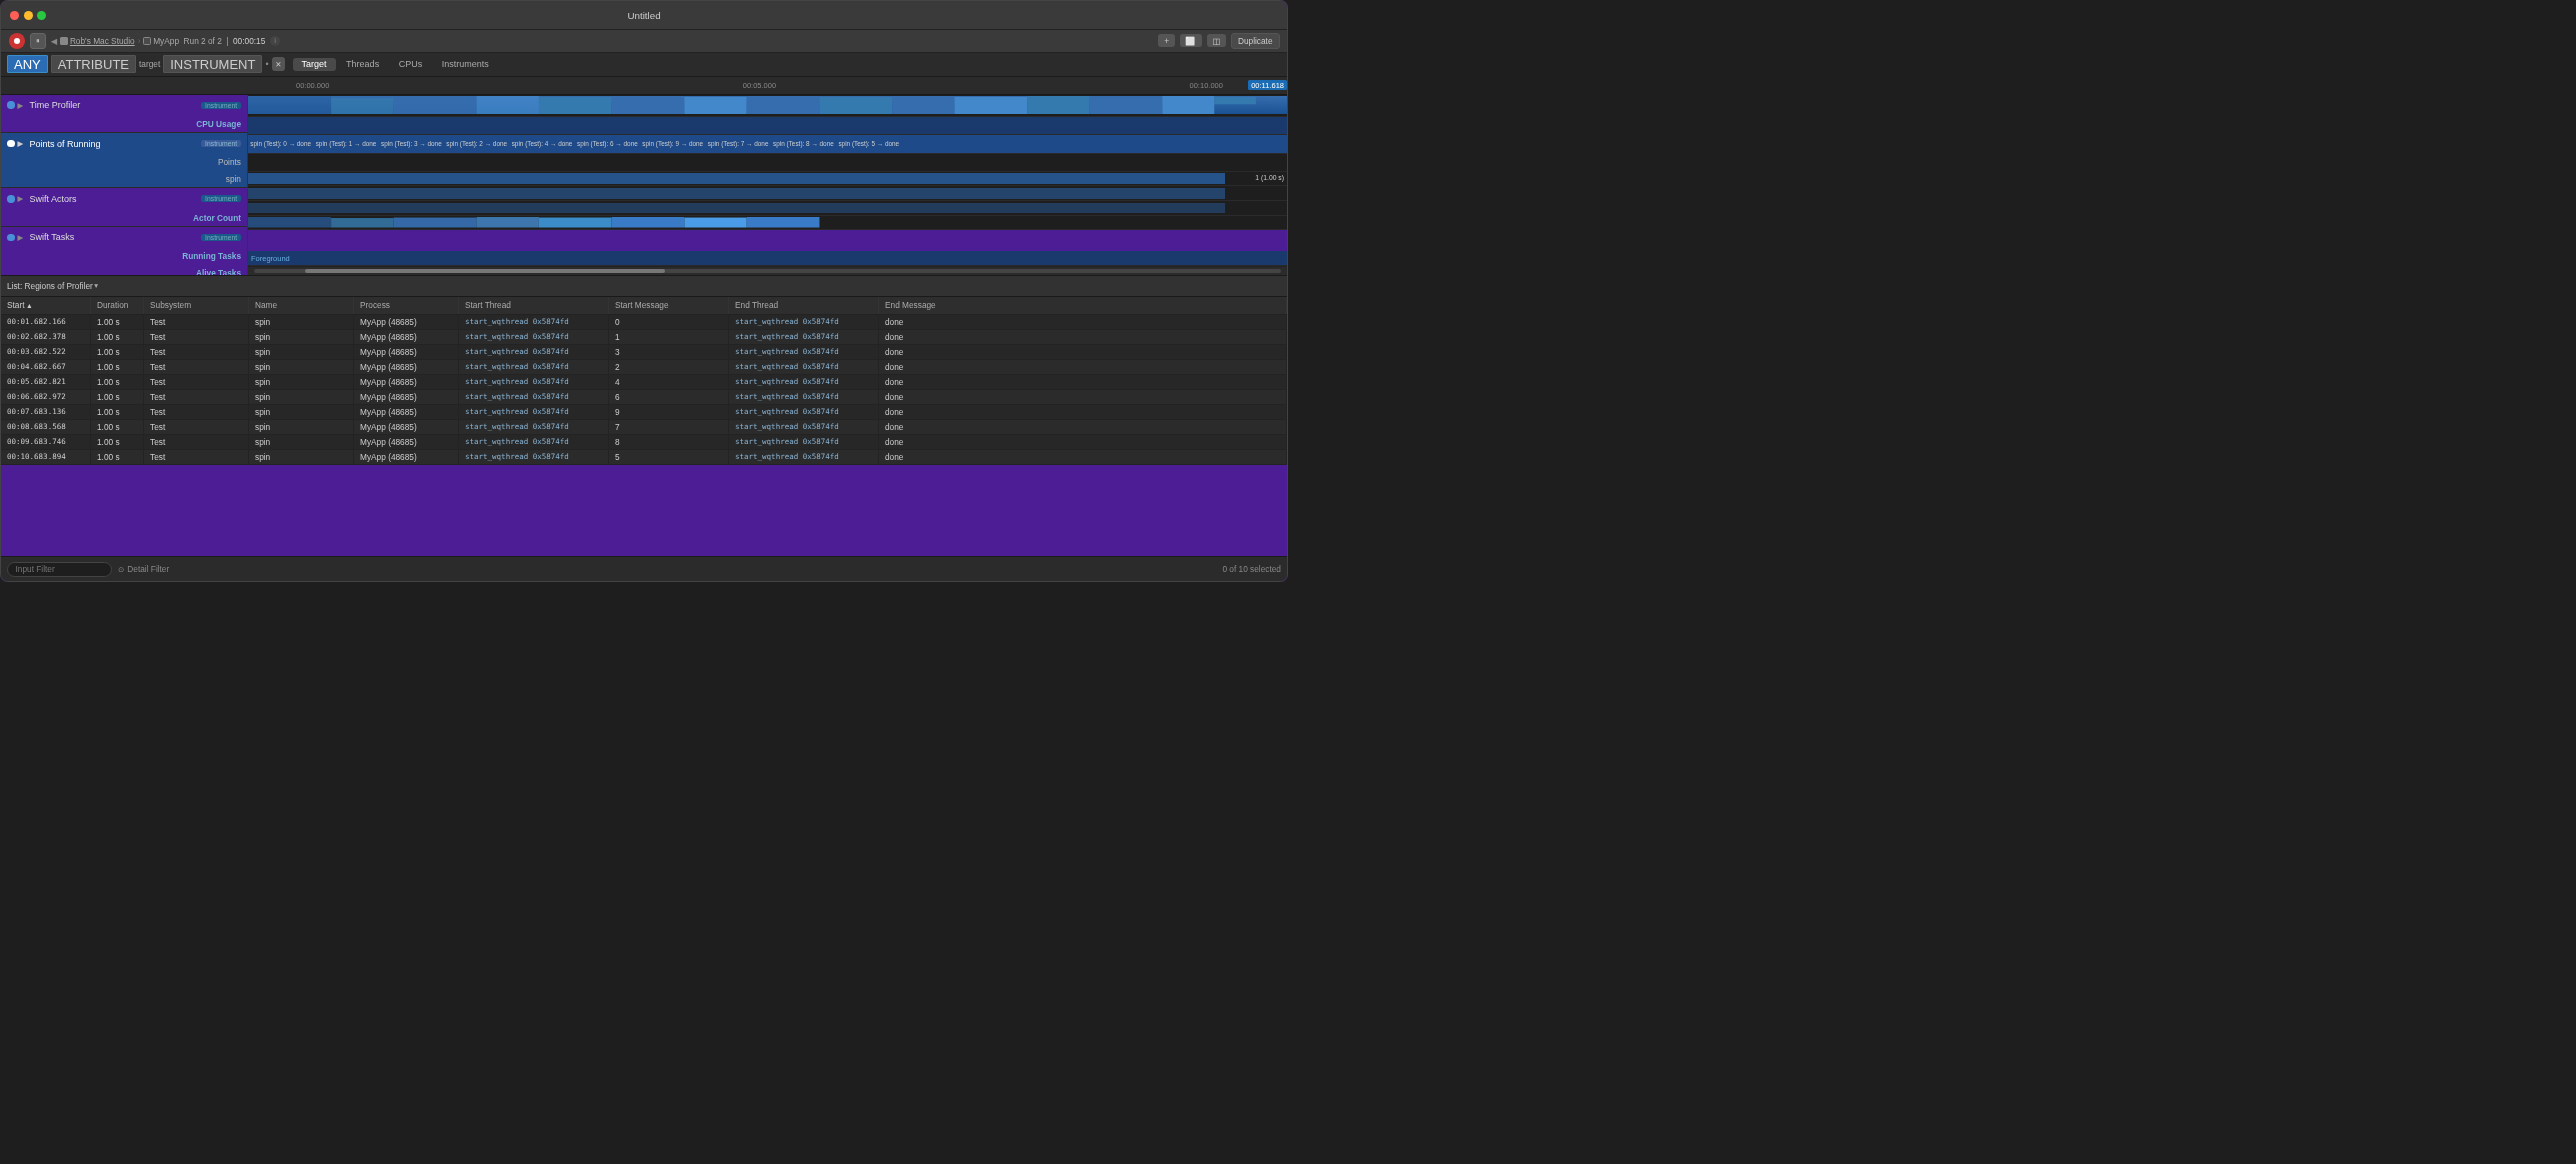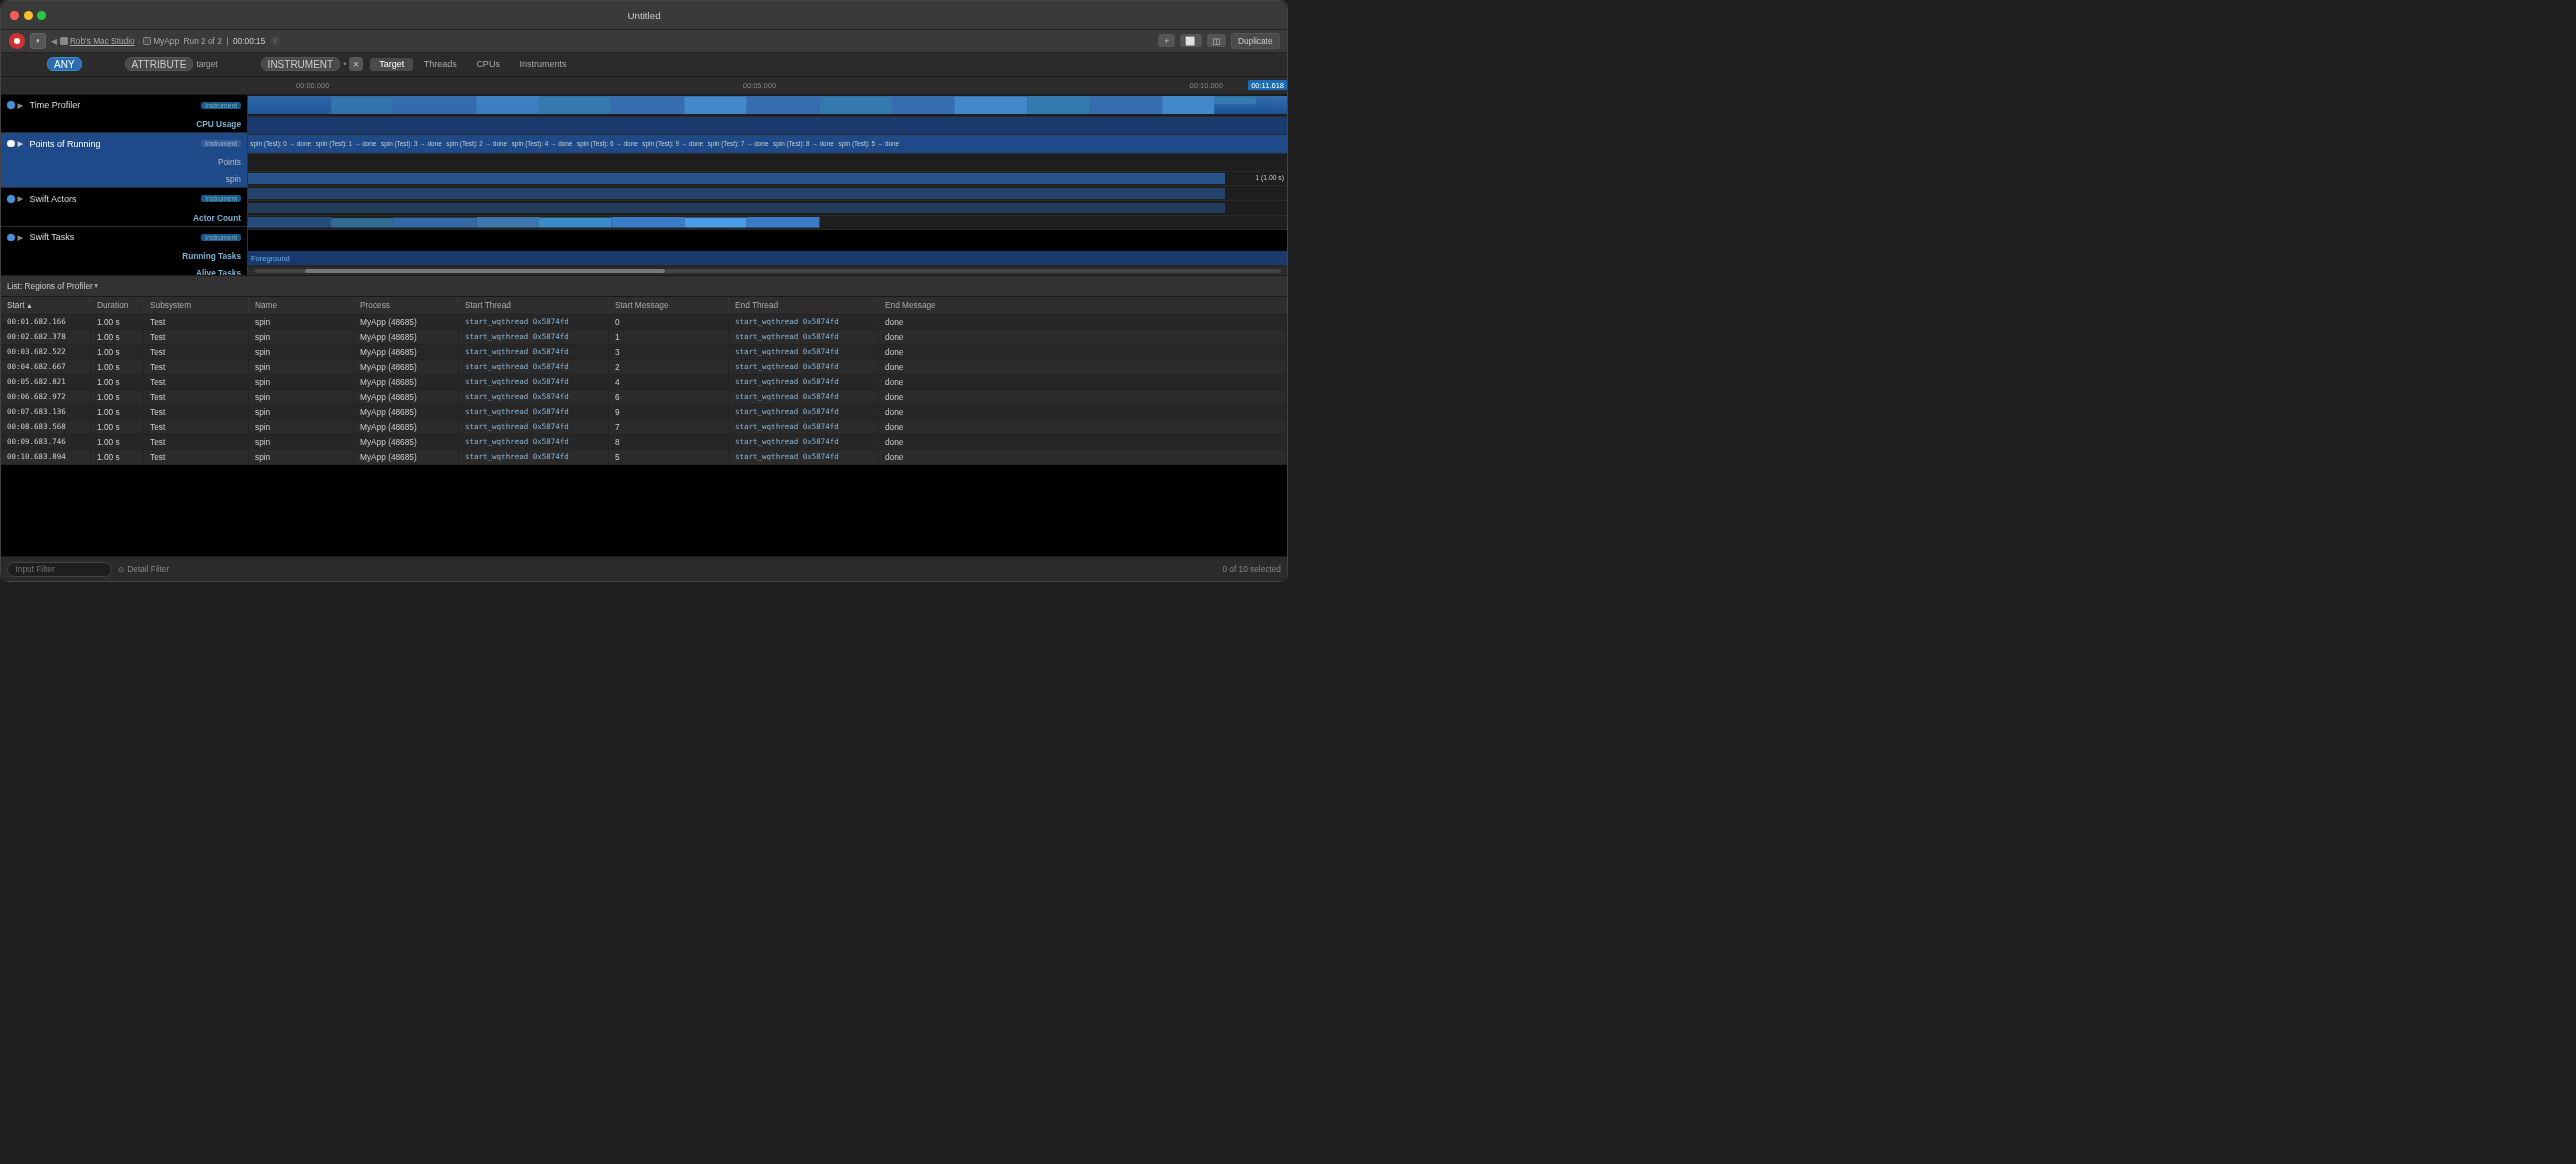--- a/index.html
+++ b/index.html
@@ -6,21 +6,21 @@
     body {
       background: #1e1e1e;
       font-family: -apple-system, BlinkMacSystemFont, 'SF Pro Text', 'Helvetica Neue', sans-serif;
       font-size: 8.3px;
       color: #d4d4d4;
       width: 1288px;
       height: 582px;
       overflow: hidden;
     }
     .window {
-      background: #000000;
+      background: #4c1d95;
       border-radius: 7.5px;
       overflow: hidden;
       width: 100%;
       height: 100%;
       display: flex;
       flex-direction: column;
       border: 0.8px solid #444;
     }
     
     .title-bar {
@@ -95,25 +95,24 @@
     }
     .filter-section {
       display: flex;
       align-items: center;
       gap: 3px;
       margin-right: 6px;
     }
     .filter-pill {
       background: #4a4a4a;
       border: 0.8px solid #555;
-      border-radius: 6px;
+      border-radius: 1px;
       padding: 0.8px 6px;
-      font-size: 10px;
+      font-size: 13px;
       color: #ccc;
-      margin-left: 40px;
     }
     .filter-pill.any { background: #2a6db5; border-color: #3a8dc5; color: #fff; }
     .nav-tabs {
       display: flex;
       gap: 1.5px;
     }
     .nav-tab {
       padding: 1.5px 9px;
       font-size: 9px;
       color: #aaa;

